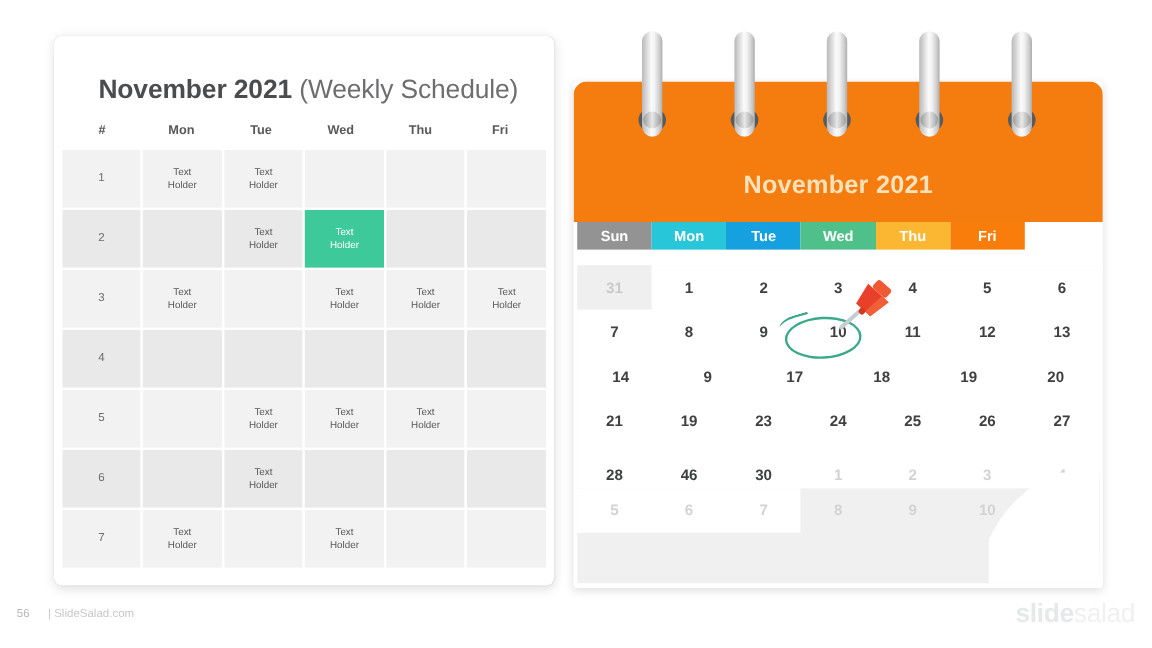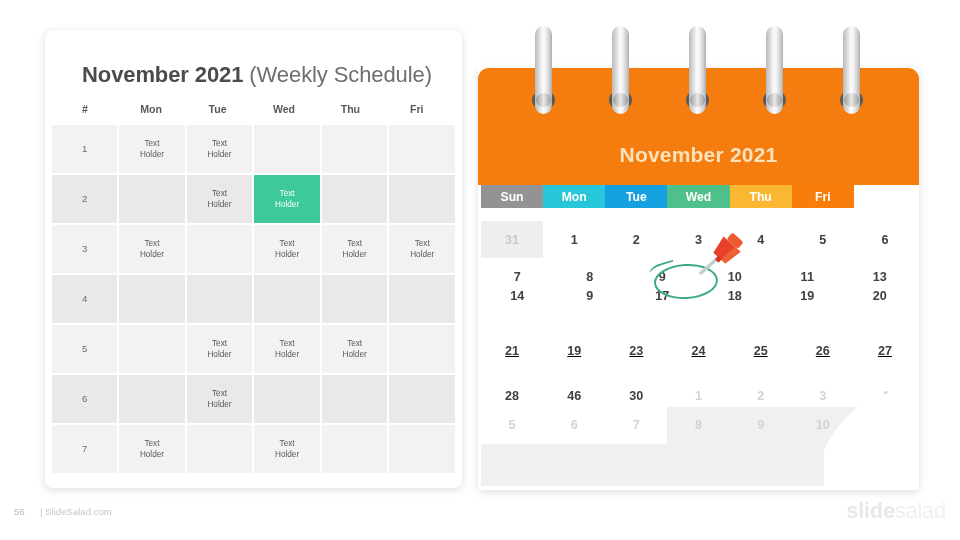--- a/index.html
+++ b/index.html
@@ -471,31 +471,32 @@
             <div class="dc">4</div>
             <div class="dc">5</div>
             <div class="dc">6</div>
           </div>
           <div class="drow" style="top: 37px;">
             <div class="dc">7</div>
             <div class="dc">8</div>
             <div class="dc">9</div>
             <div class="dc">10</div>
             <div class="dc">11</div>
+            <div class="dc">12</div>
             <div class="dc">13</div>
           </div>
-          <div class="drow" style="top: 56px; text-align: center;">
+          <div class="drow" style="top: 74px; text-align: center;">
             <div class="dc">14</div>
             <div class="dc">9</div>
             <div class="dc">17</div>
             <div class="dc">18</div>
             <div class="dc">19</div>
             <div class="dc">20</div>
           </div>
-          <div class="drow" style="top: 111px; text-decoration: underline;">
+          <div class="drow" style="top: 111px;">
             <div class="dc">21</div>
             <div class="dc">19</div>
             <div class="dc">23</div>
             <div class="dc">24</div>
             <div class="dc">25</div>
             <div class="dc">26</div>
             <div class="dc">27</div>
           </div>
           <div class="drow" style="top: 156px;">
             <div class="dc">28</div>

